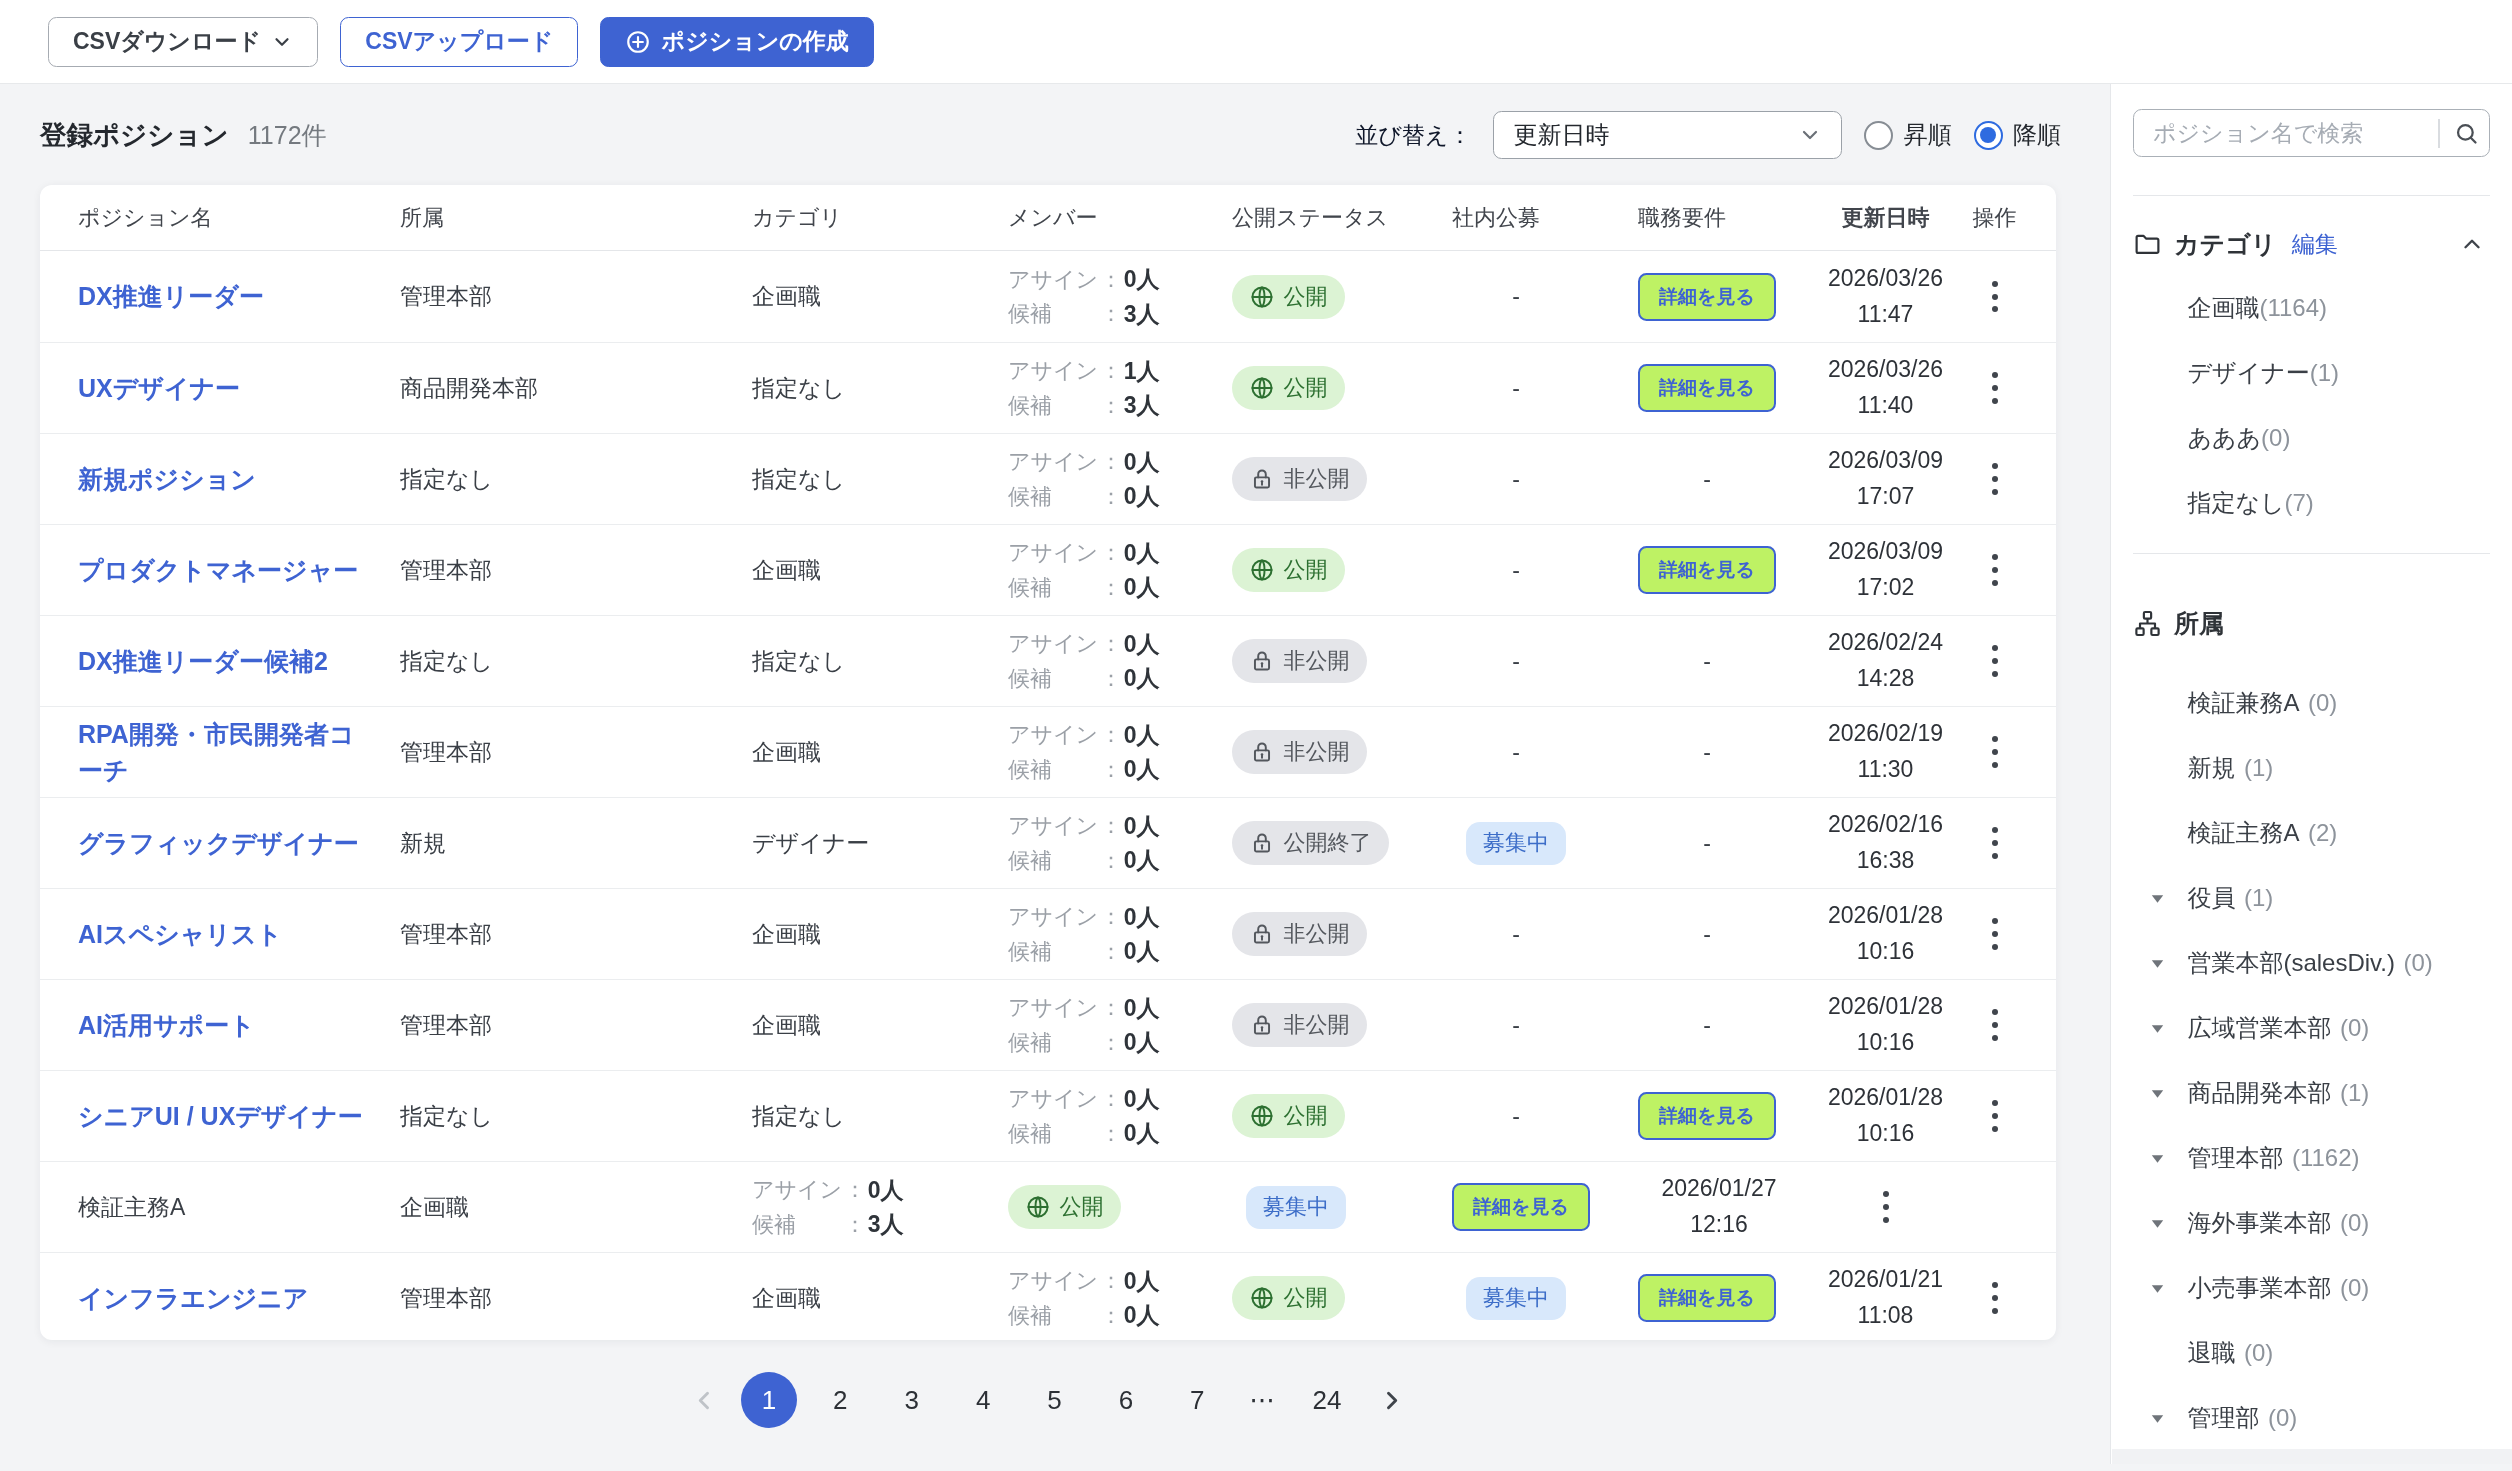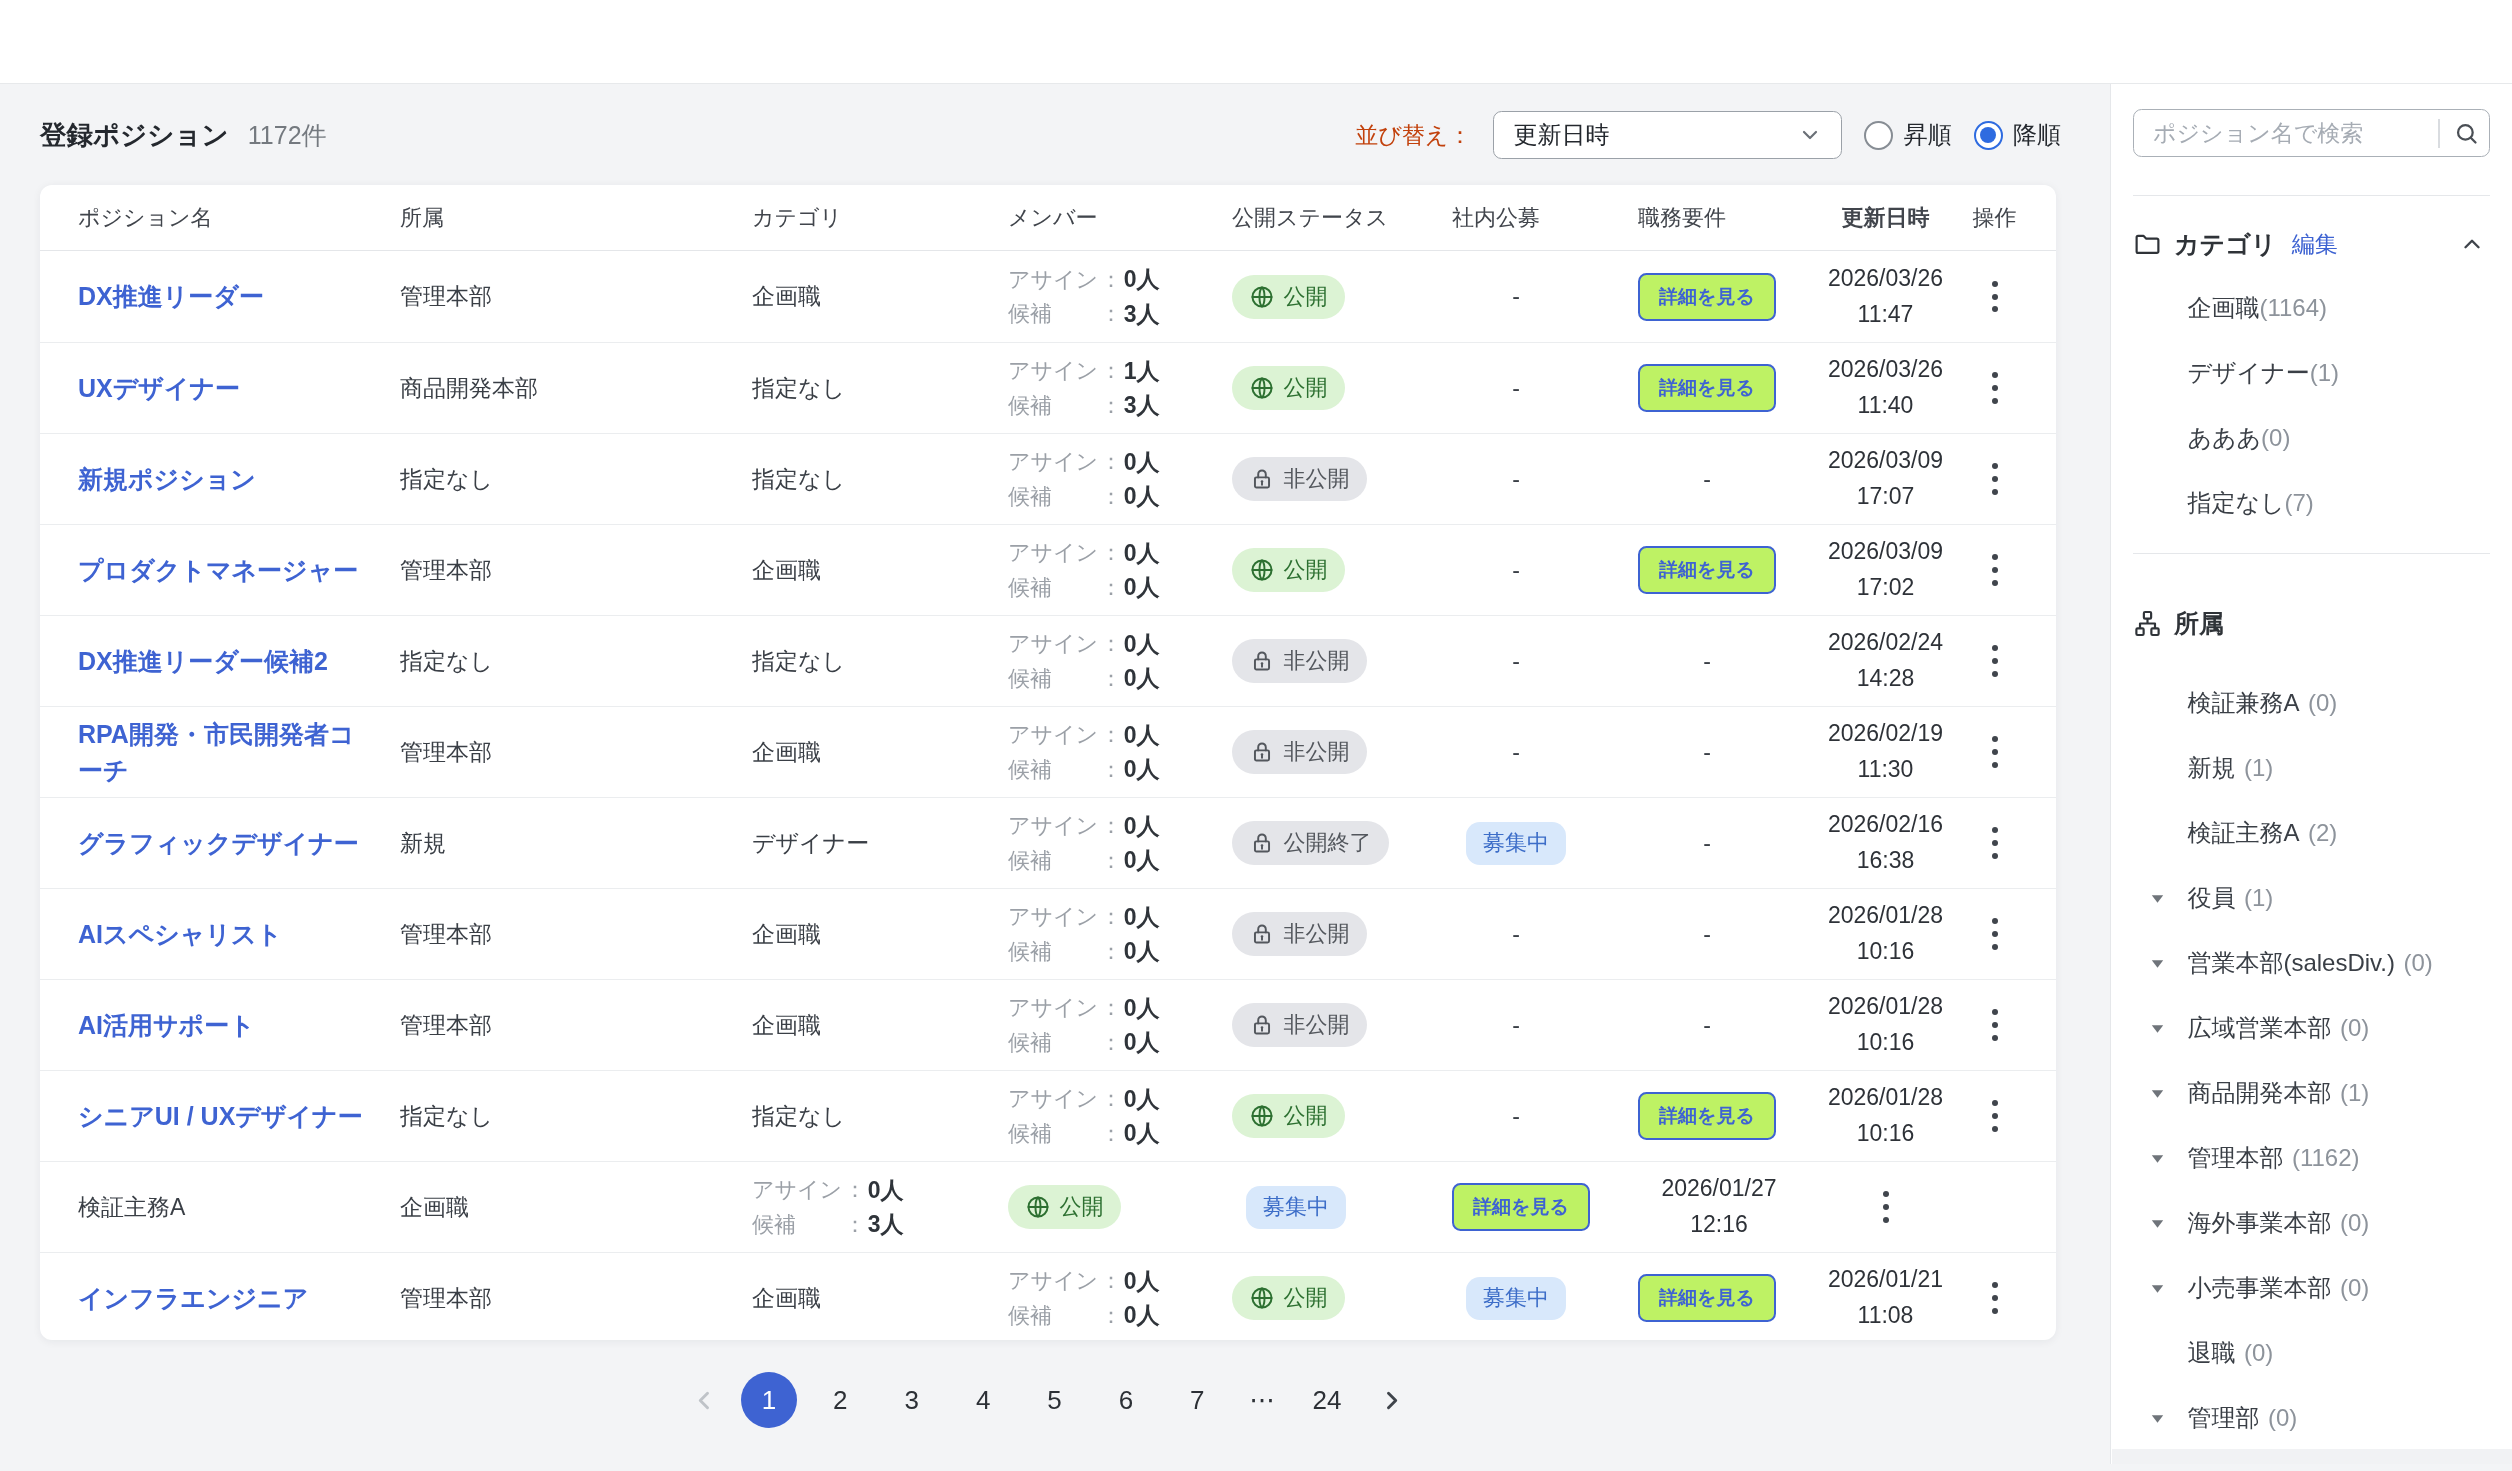--- a/index.html
+++ b/index.html
@@ -27,21 +27,21 @@
   .btn-outline-gray{border:1.7px solid #a6abb2;color:#3a3f46;}
   .btn-outline-blue{border:1.7px solid var(--accent);color:var(--accent);}
   .btn-primary{background:var(--accent);border:1.7px solid var(--accent);color:#fff;}
 
   
   .main{position:absolute;left:0;top:85px;width:2109px;height:1387px;}
   .toolbar{display:flex;justify-content:space-between;align-items:center;padding:26px 48px 0 40px;}
   .reg-label{font-size:26.5px;font-weight:bold;color:#24282e;}
   .reg-count{font-size:25px;color:#74797f;margin-left:15.4px;}
   .sort-group{display:flex;align-items:center;gap:22px;}
-  .sort-label{font-size:23px;color:#c2410c;}
+  .sort-label{font-size:23px;color:#0f172a;}
   .select{width:349px;height:48px;border:1.7px solid #9ba1a8;border-radius:8.5px;display:flex;
           align-items:center;justify-content:space-between;padding:0 19px;font-size:24px;
           color:#24282e;background:#fff;cursor:pointer;}
   .select svg{display:block;}
   .radio{display:flex;align-items:center;gap:10.3px;font-size:24px;color:#24282e;cursor:pointer;}
   .rdot{width:29px;height:29px;border-radius:50%;border:2.6px solid #878d94;background:#fff;position:relative;}
   .radio.checked .rdot{border-color:var(--radio);}
   .radio.checked .rdot::after{content:"";position:absolute;inset:4.3px;background:var(--radio);border-radius:50%;}
 
   .card{margin:26px 0 0 40px;width:2016px;height:1155px;background:#fff;border-radius:12px;
@@ -114,20 +114,38 @@
              color:#3a3f46;cursor:pointer;}
   .side-item .tri{width:39px;display:flex;align-items:center;}
   .side-item .count{color:#8d939b;}
   #dept-list .count{margin-left:8.5px;}
   .hscroll{position:absolute;bottom:0;left:0.9px;right:0;height:15.4px;background:#f1f2f4;}
 </style>
 </head>
 <body>
 
 <header class="topbar">
+  <div class="topbar-actions">
+    <button class="btn btn-outline-gray">
+      <span>CSVダウンロード</span>
+      <svg width="22" height="22" viewBox="0 0 24 24" fill="none" stroke="#3a3f46" stroke-width="2.4" stroke-linecap="round" stroke-linejoin="round">
+          <polyline points="6 9 12 15 18 9"></polyline>
+        </svg>
+    </button>
+    <button class="btn btn-outline-blue">
+      <span>CSVアップロード</span>
+    </button>
+    <button class="btn btn-primary">
+      <svg width="26" height="26" viewBox="0 0 24 24" fill="none" stroke="#fff" stroke-width="2" stroke-linecap="round">
+          <circle cx="12" cy="12" r="9"></circle>
+          <path d="M12 7.5v9M7.5 12h9"></path>
+        </svg>
+      <span>ポジションの作成</span>
+    </button>
+  </div>
 </header>
 
 <div class="main">
 
   <div class="toolbar">
     <div>
       <span class="reg-label">登録ポジション</span>
       <span class="reg-count">1172件</span>
     </div>
     <div class="sort-group">

